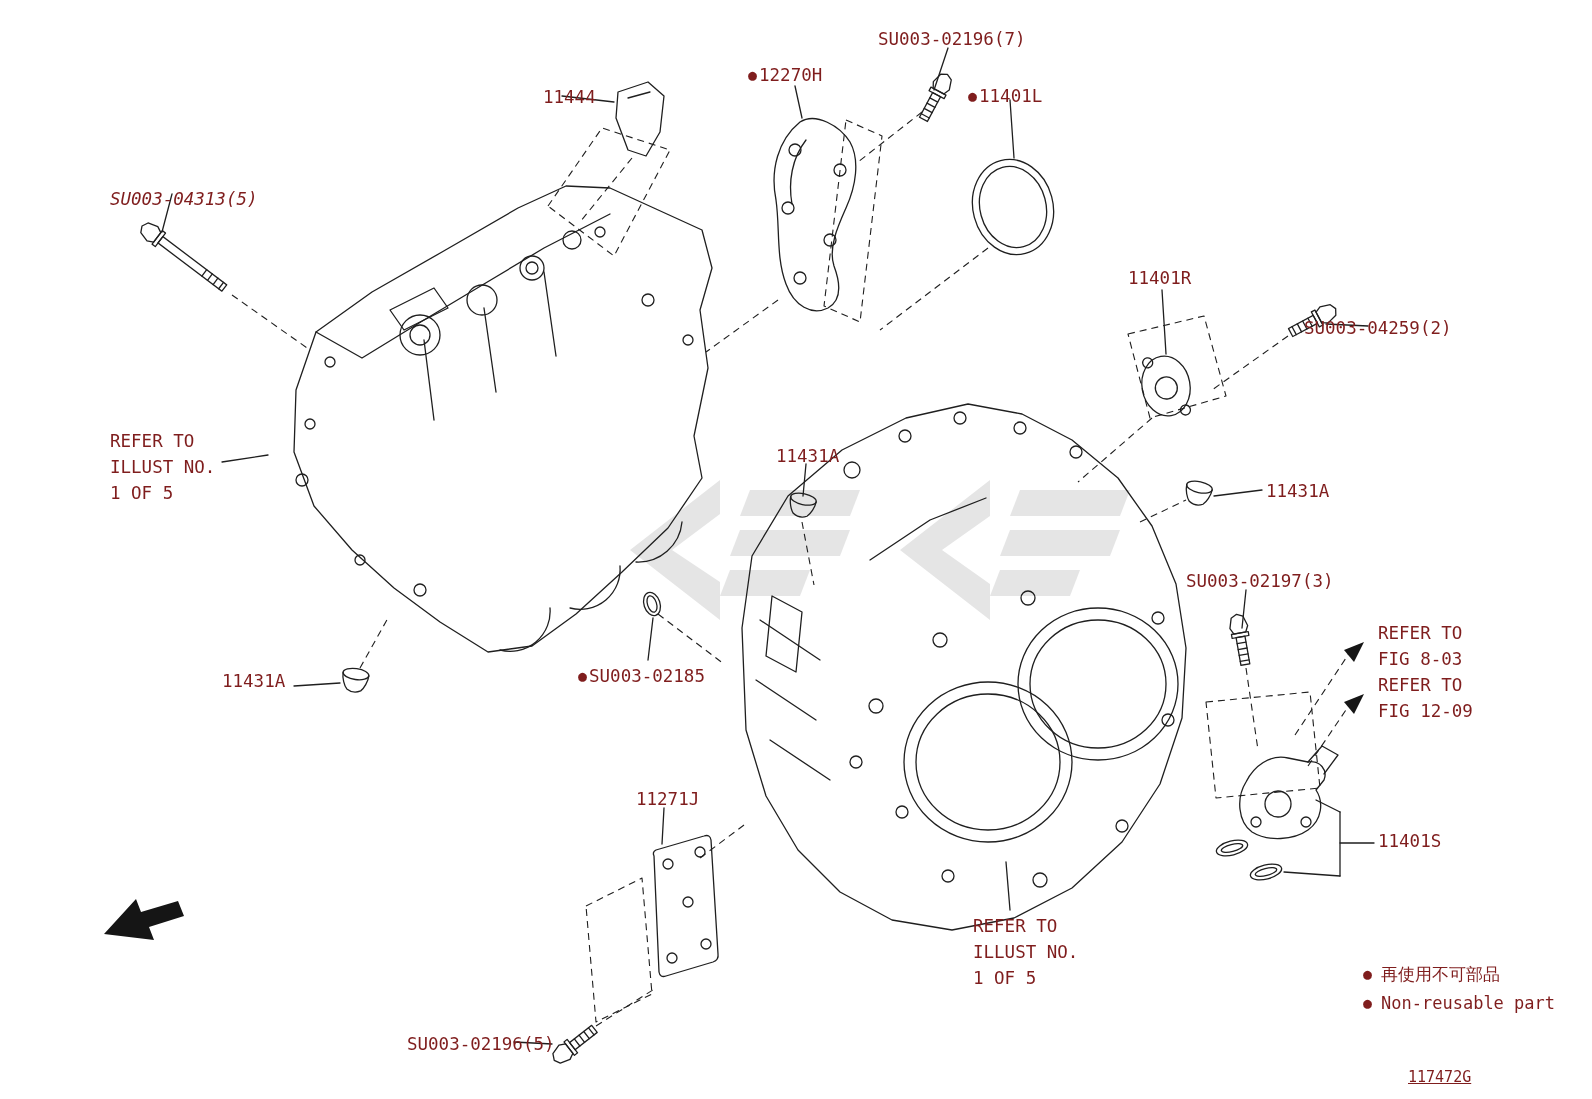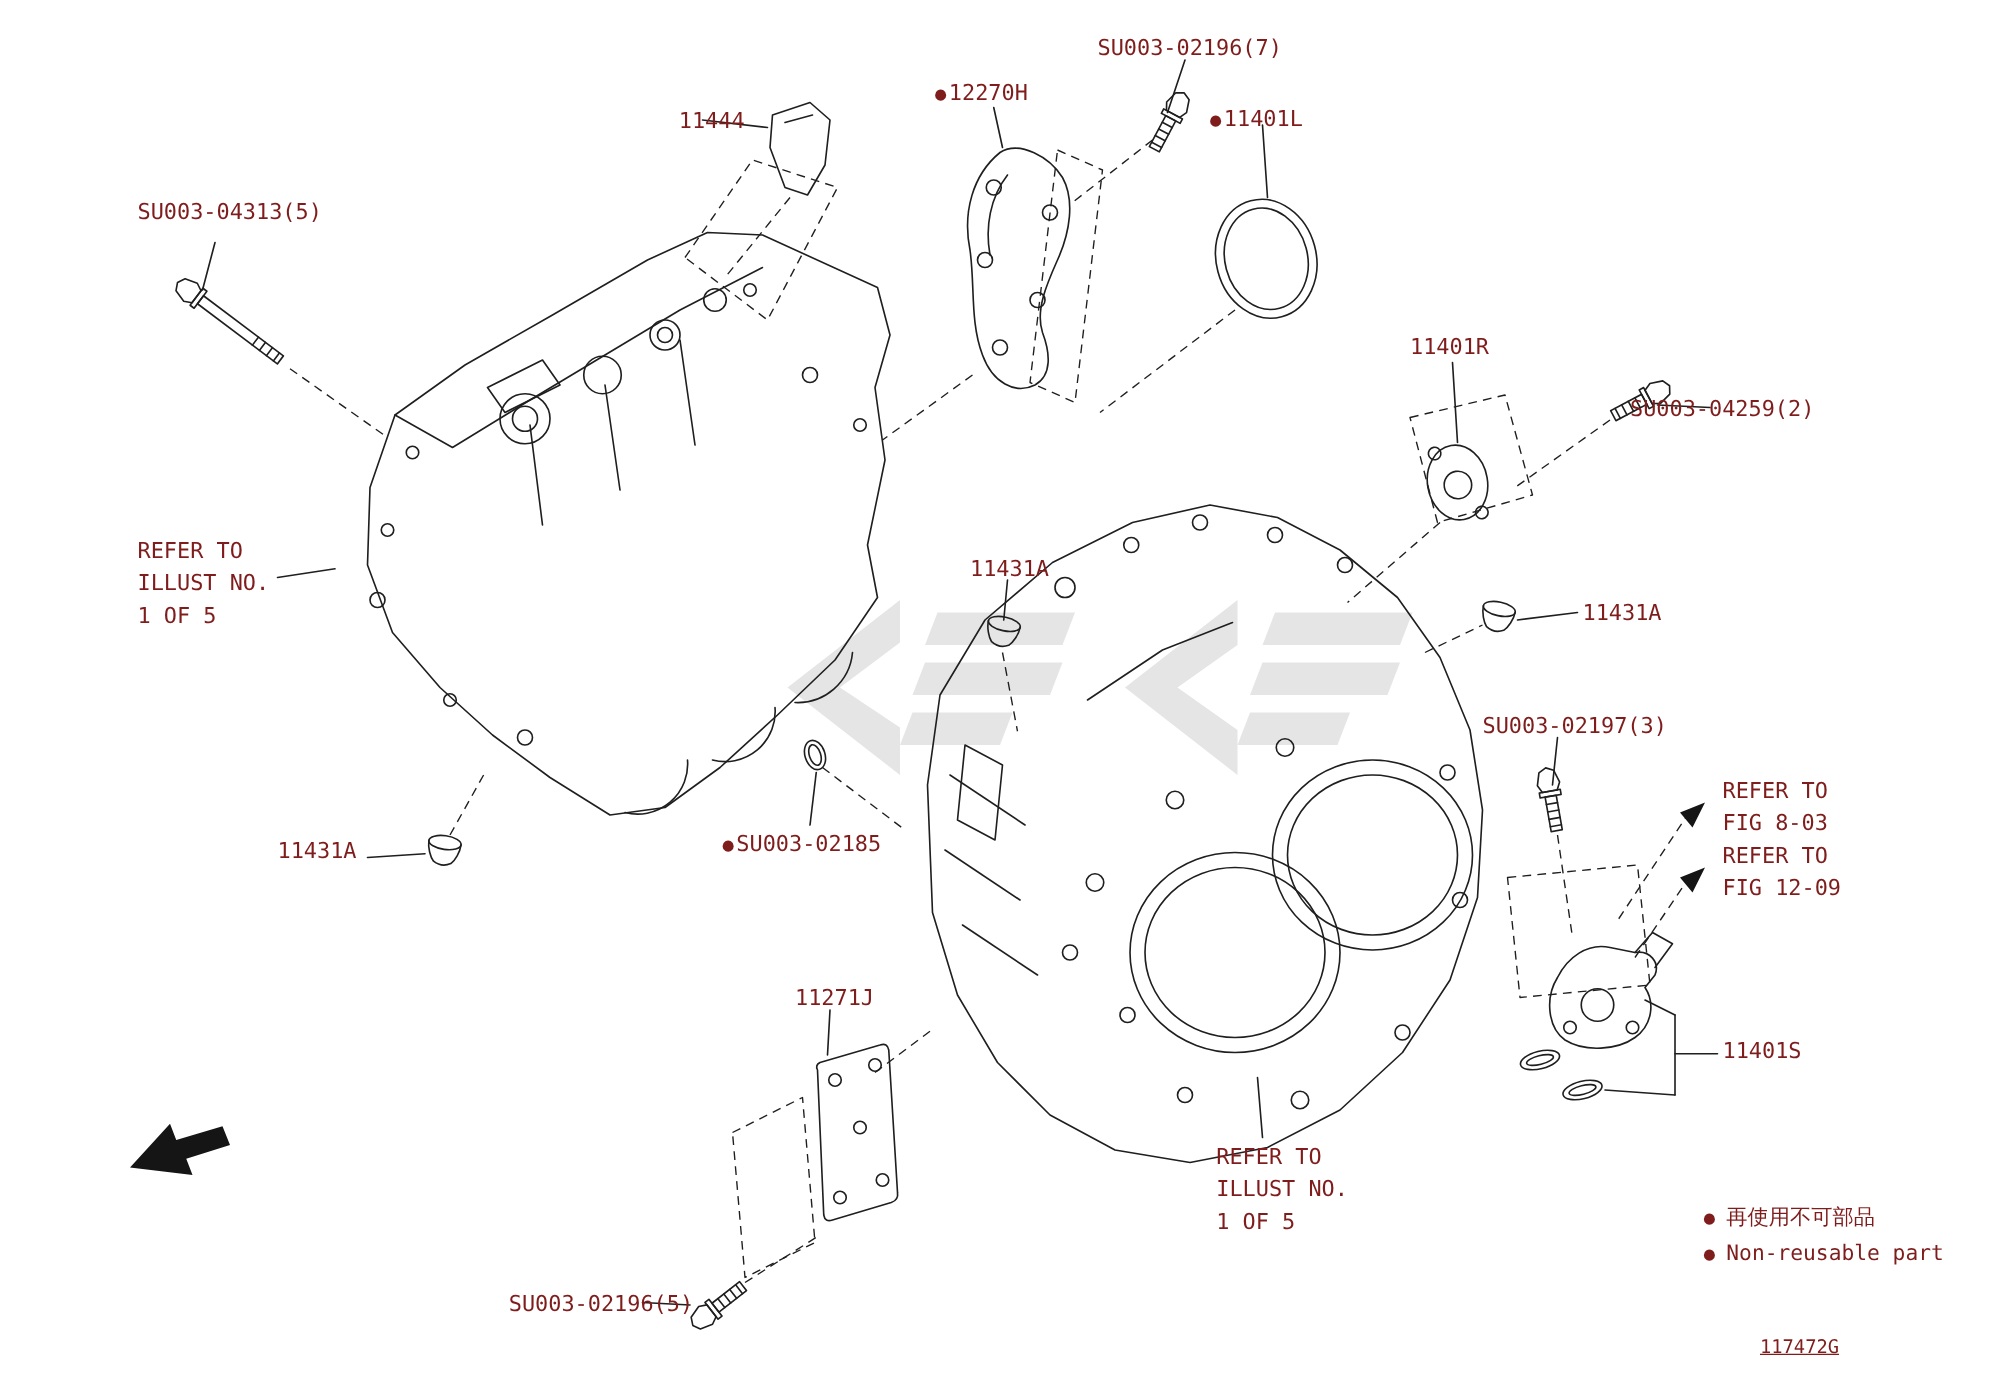--- a/index.html
+++ b/index.html
@@ -256,21 +256,21 @@
     </g>
 
     <polygon class="solidfill" points="104,934 136,899 141,912 178,901 184,916 149,927 154,940"></polygon>
   </svg>
 
   <div id="labels-layer">
       <div class="part-label" style="left: 878px; top: 26px;"><div class="label-line"><span>SU003-02196(7)</span></div></div>
       <div class="part-label" style="left: 748px; top: 62px;"><div class="label-line"><span class="bullet">●</span><span>12270H</span></div></div>
       <div class="part-label" style="left: 516px; top: 84px; margin-left: 27px;"><div class="label-line"><span>11444</span></div></div>
       <div class="part-label" style="left: 968px; top: 83px;"><div class="label-line"><span class="bullet">●</span><span>11401L</span></div></div>
-      <div class="part-label" style="left: 110px; top: 157px;"><div class="label-line"><span>SU003-04313(5)</span></div></div>
+      <div class="part-label" style="left: 110px; top: 186px; font-style: italic;"><div class="label-line"><span>SU003-04313(5)</span></div></div>
       <div class="part-label" style="left: 1128px; top: 265px; text-align: right;"><div class="label-line"><span>11401R</span></div></div>
       <div class="part-label" style="left: 1304px; top: 315px;"><div class="label-line"><span>SU003-04259(2)</span></div></div>
       <div class="part-label" style="left: 110px; top: 428px;"><div class="label-line"><span>REFER TO</span></div><div class="label-line"><span>ILLUST NO.</span></div><div class="label-line"><span>1 OF 5</span></div></div>
       <div class="part-label" style="left: 776px; top: 443px;"><div class="label-line"><span>11431A</span></div></div>
       <div class="part-label" style="left: 1266px; top: 478px;"><div class="label-line"><span>11431A</span></div></div>
       <div class="part-label" style="left: 1186px; top: 568px;"><div class="label-line"><span>SU003-02197(3)</span></div></div>
       <div class="part-label" style="left: 1378px; top: 620px;"><div class="label-line"><span>REFER TO</span></div><div class="label-line"><span>FIG 8-03</span></div></div>
       <div class="part-label" style="left: 1378px; top: 672px;"><div class="label-line"><span>REFER TO</span></div><div class="label-line"><span>FIG 12-09</span></div></div>
       <div class="part-label" style="left: 578px; top: 663px;"><div class="label-line"><span class="bullet">●</span><span>SU003-02185</span></div></div>
       <div class="part-label" style="left: 222px; top: 668px;"><div class="label-line"><span>11431A</span></div></div>

